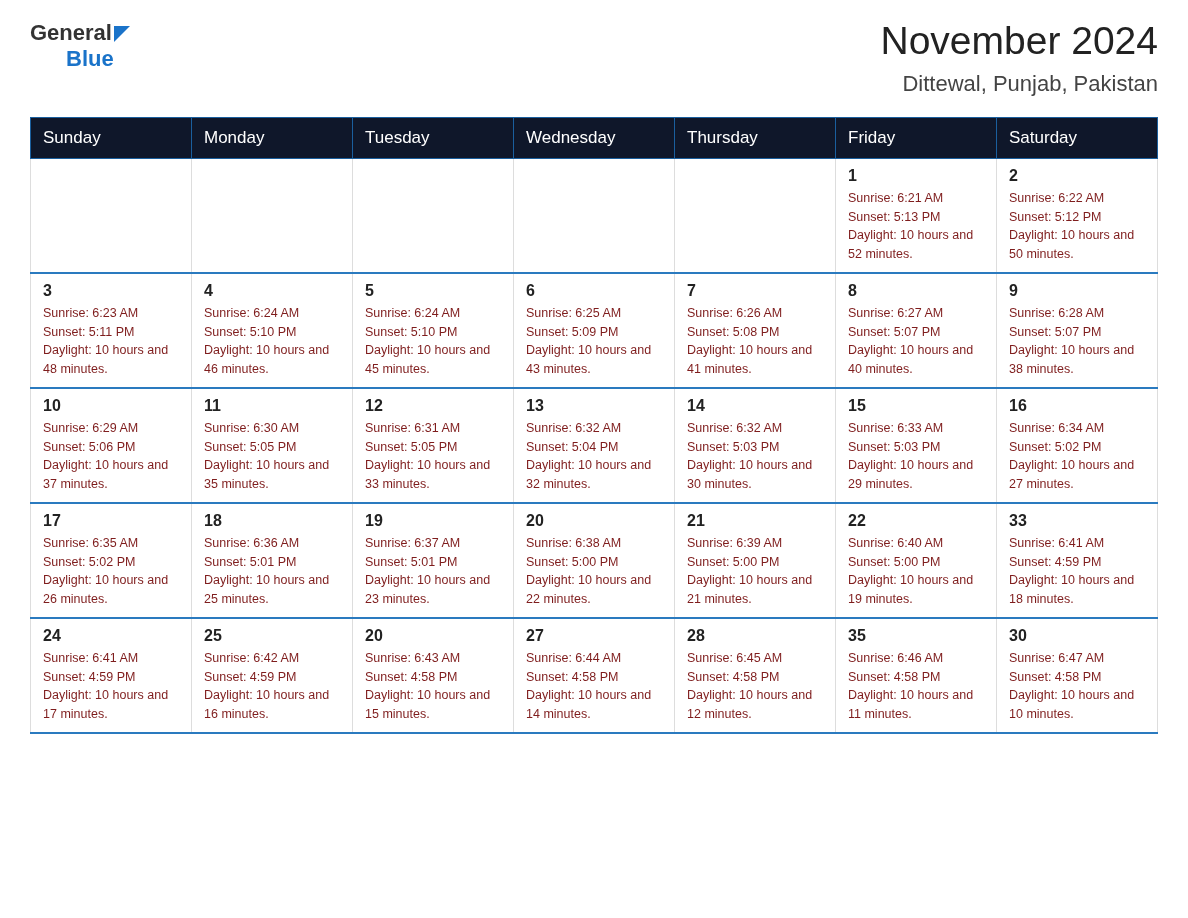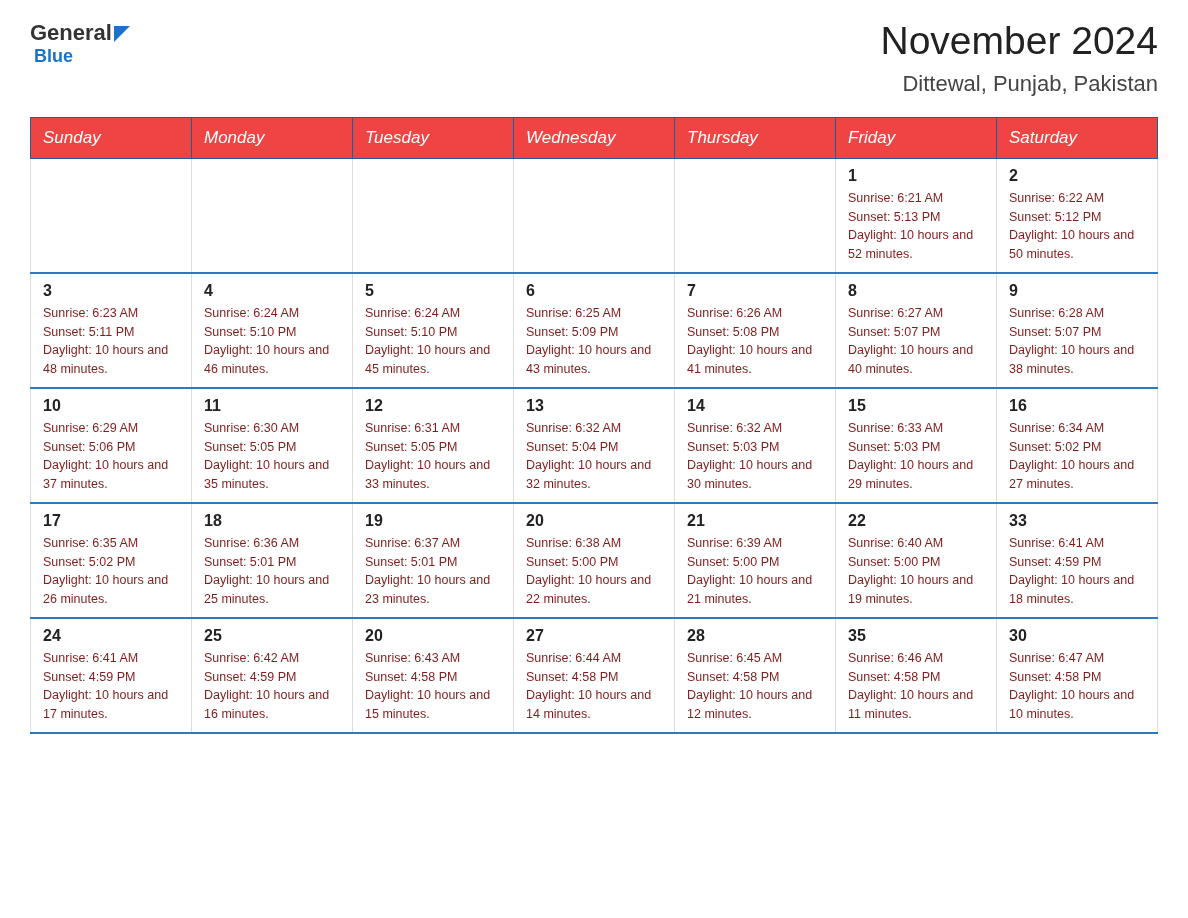--- a/index.html
+++ b/index.html
@@ -20,45 +20,45 @@
     .logo-wrapper {
       display: flex;
       flex-direction: column;
     }
     .logo-line1 {
       display: flex;
       align-items: center;
     }
     .logo-line2 {
       color: #1a73c9;
-      font-size: 18px;
+      font-size: 22px;
       font-weight: bold;
       padding-left: 4px;
+      margin-left: 32px;
     }
     .title-block {
       text-align: right;
     }
     .month-title {
       font-size: 39px;
       font-weight: normal;
       color: #222;
       line-height: 1.1;
     }
     .location {
       font-size: 22px;
       color: #444;
       margin-top: 8px;
     }
     .calendar-table {
       width: 100%;
       border-collapse: collapse;
     }
     .calendar-table thead tr {
-      background-color: #ef4444;
-      font-style: italic;
+      background-color: #0f172a;
     }
     .calendar-table thead th {
       color: #fff;
       font-size: 17px;
       font-weight: normal;
       padding: 10px 12px;
       text-align: left;
       border: 1px solid #1a5f9e;
     }
     .calendar-table tbody tr {

